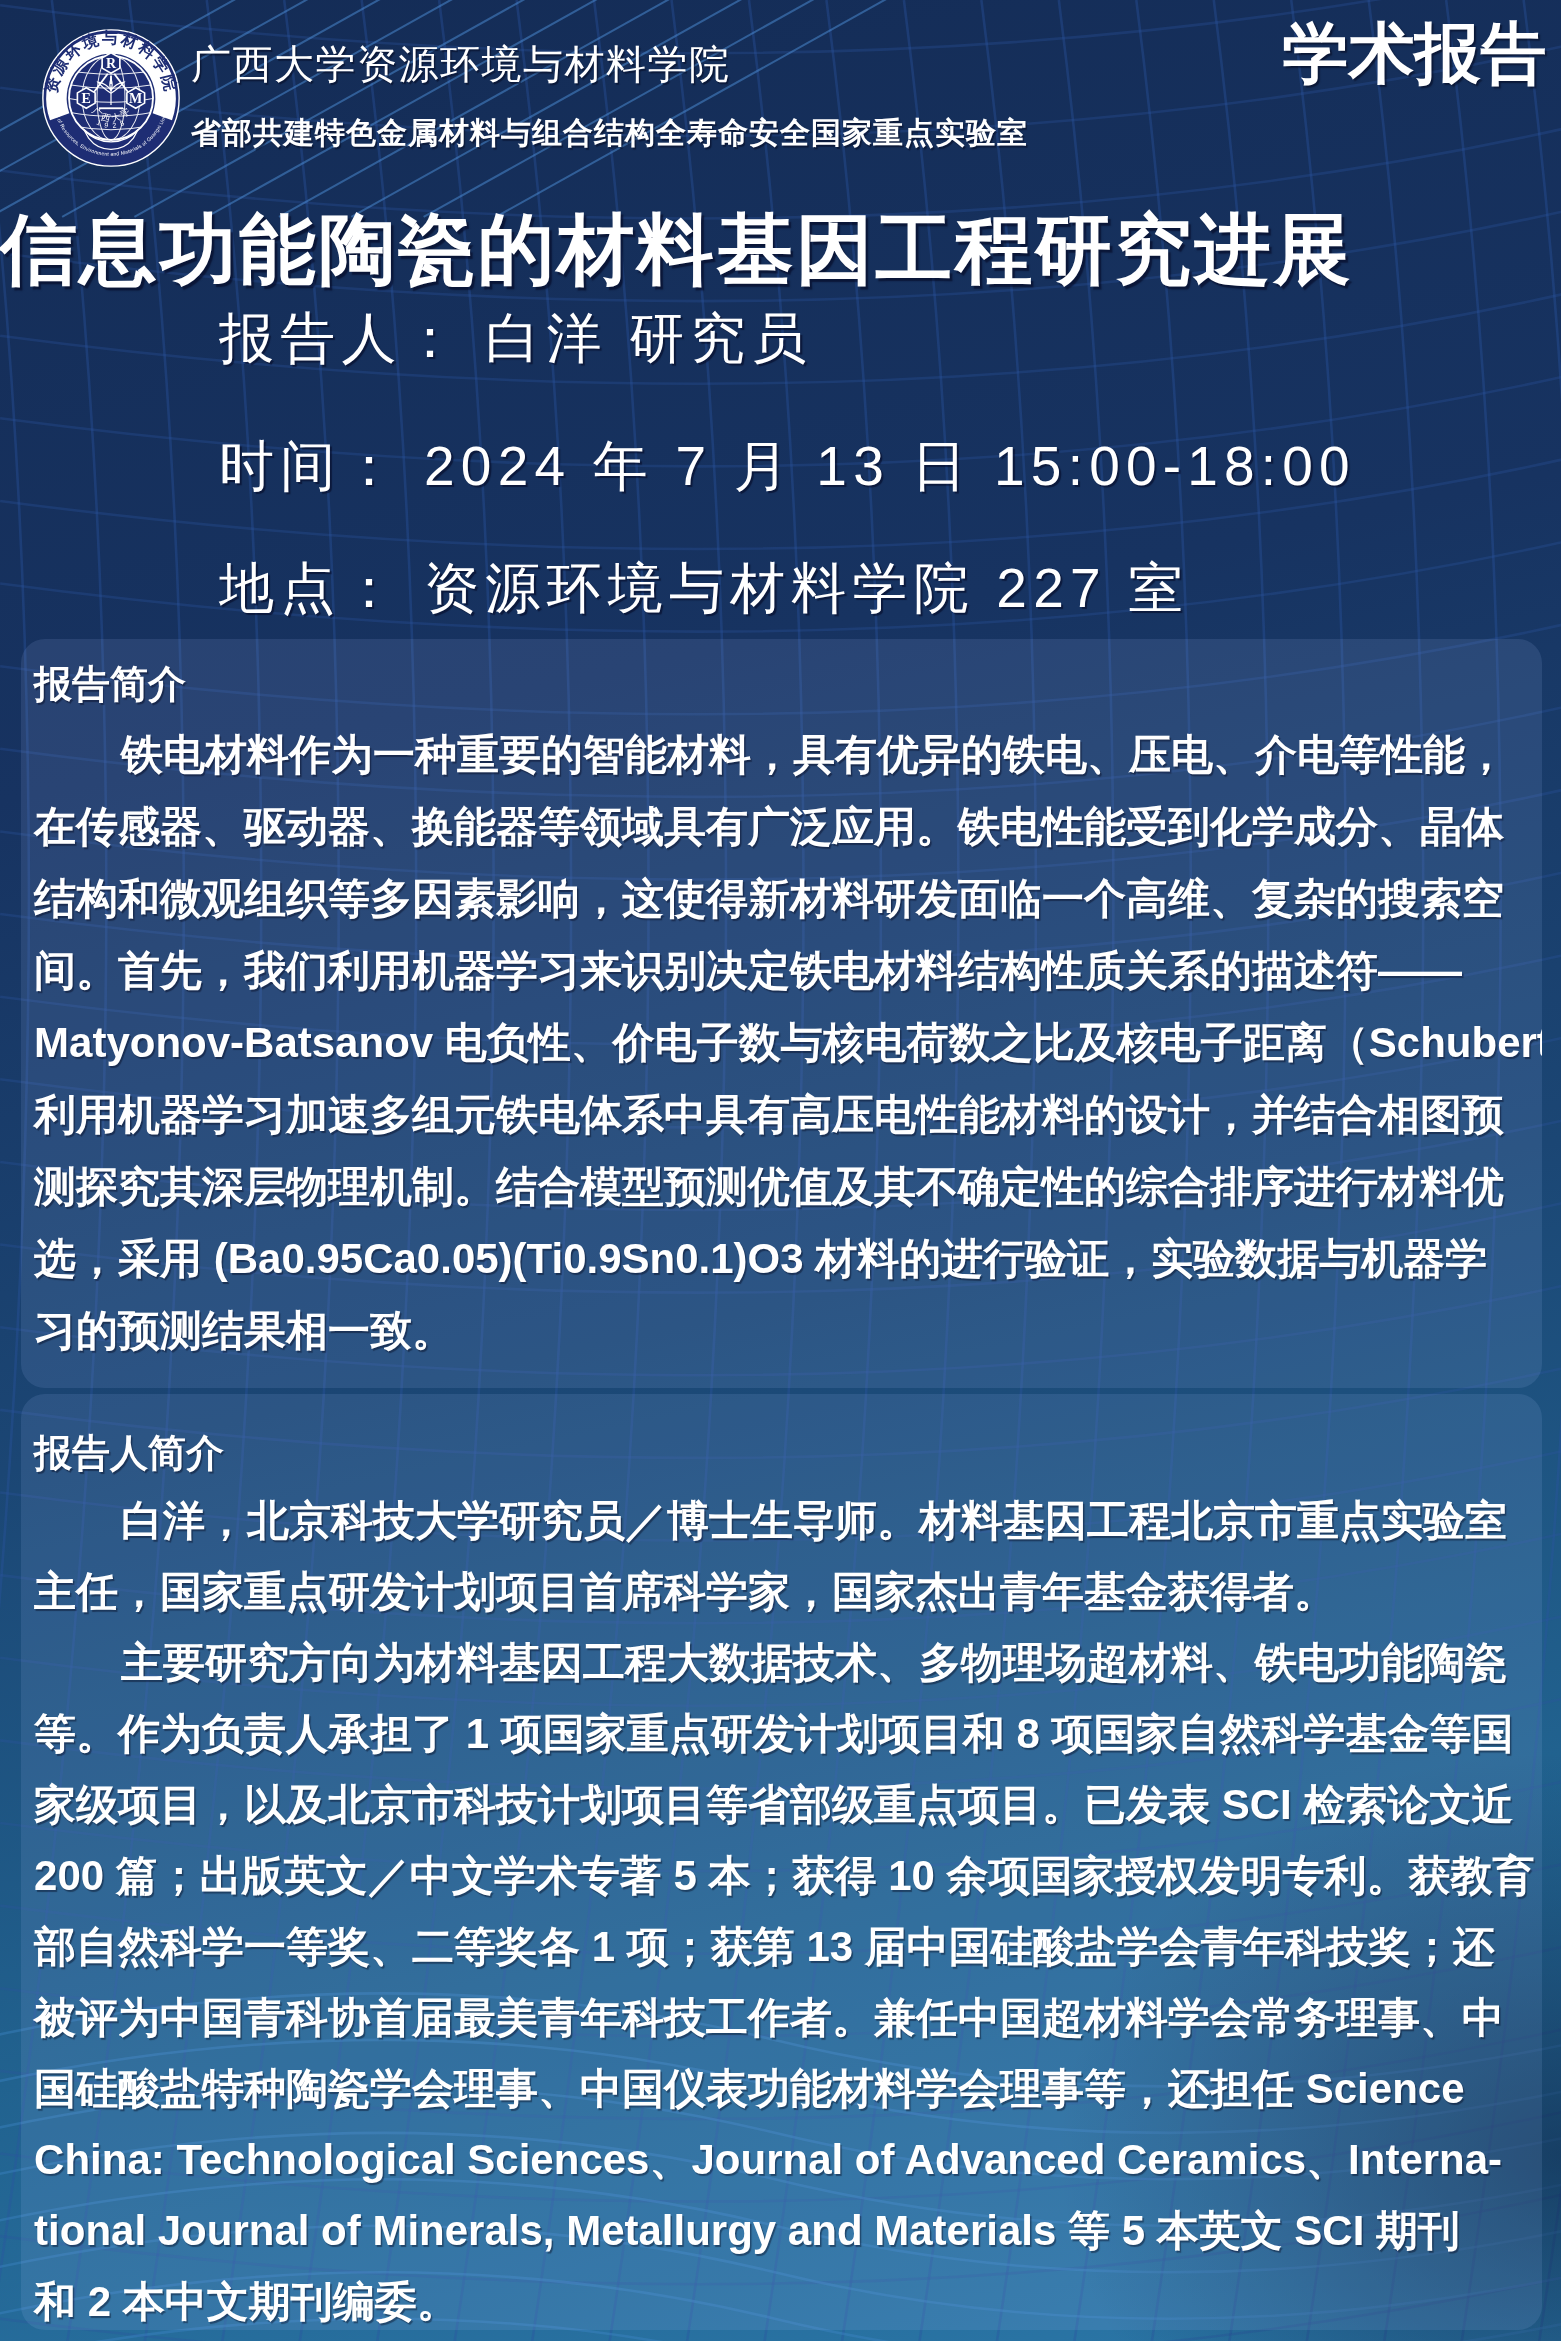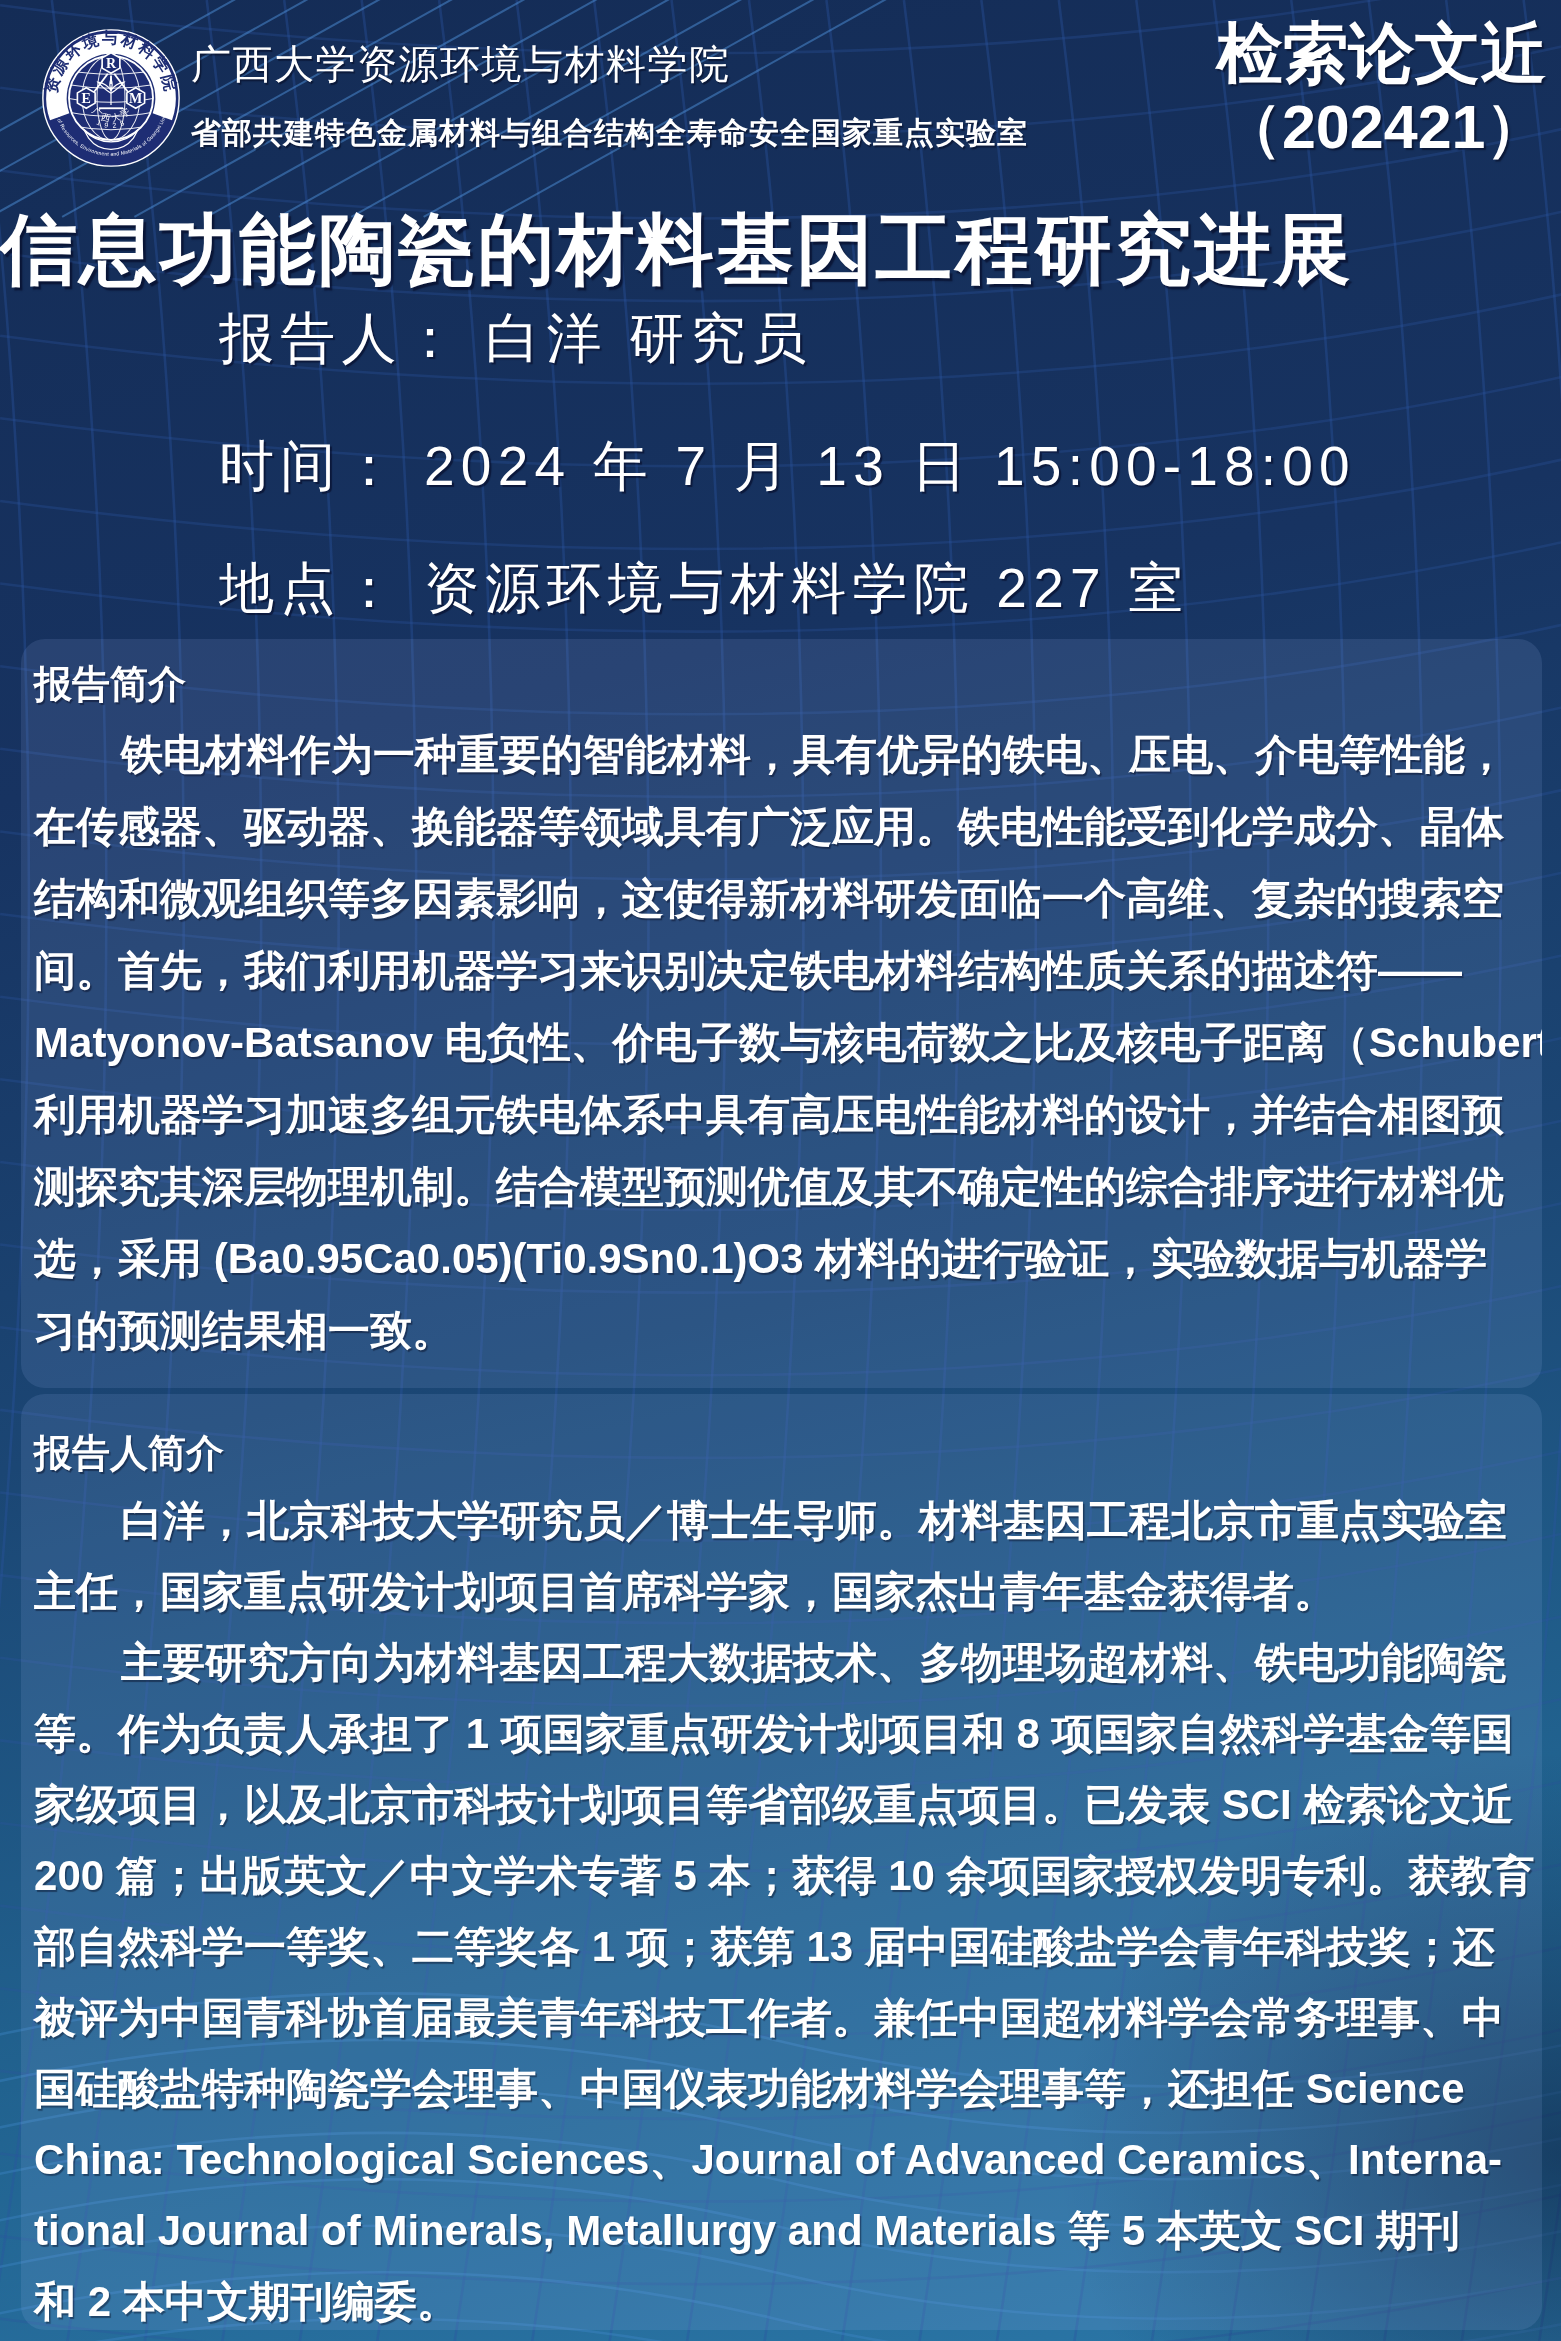--- a/index.html
+++ b/index.html
@@ -185,22 +185,21 @@
     <textPath href="#arcBottom" startOffset="50%" text-anchor="middle">School of Resources, Environment and Materials of Guangxi University</textPath>
   </text>
 </svg>
 
 <div class="layer school">
   <div class="school-line1">广西大学资源环境与材料学院</div>
   <div class="school-line2">省部共建特色金属材料与组合结构全寿命安全国家重点实验室</div>
 </div>
 
 <div class="layer badge">
-  <div class="badge-line1">检索论文近</div>
-  <div class="badge-line2">（202421）</div>
+  <div class="badge-line1">学术报告</div>
 </div>
 
 <div class="layer poster-title">信息功能陶瓷的材料基因工程研究进展</div>
 <div class="layer meta-line meta-0">报告人： 白洋 研究员</div>
 <div class="layer meta-line meta-1">时间： 2024 年 7 月 13 日 15:00-18:00</div>
 <div class="layer meta-line meta-2">地点： 资源环境与材料学院 227 室</div>
 
 <section class="panel panel-1">
   <div class="section-heading">报告简介</div>
   <div class="paras">

